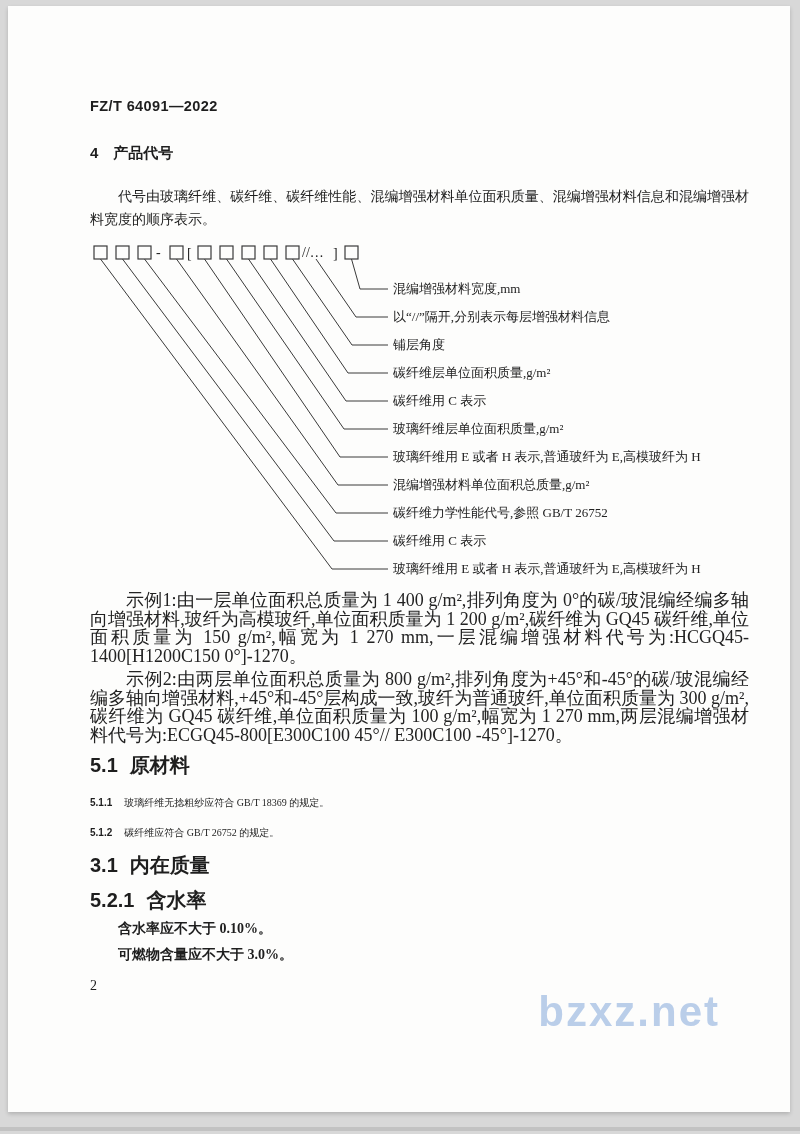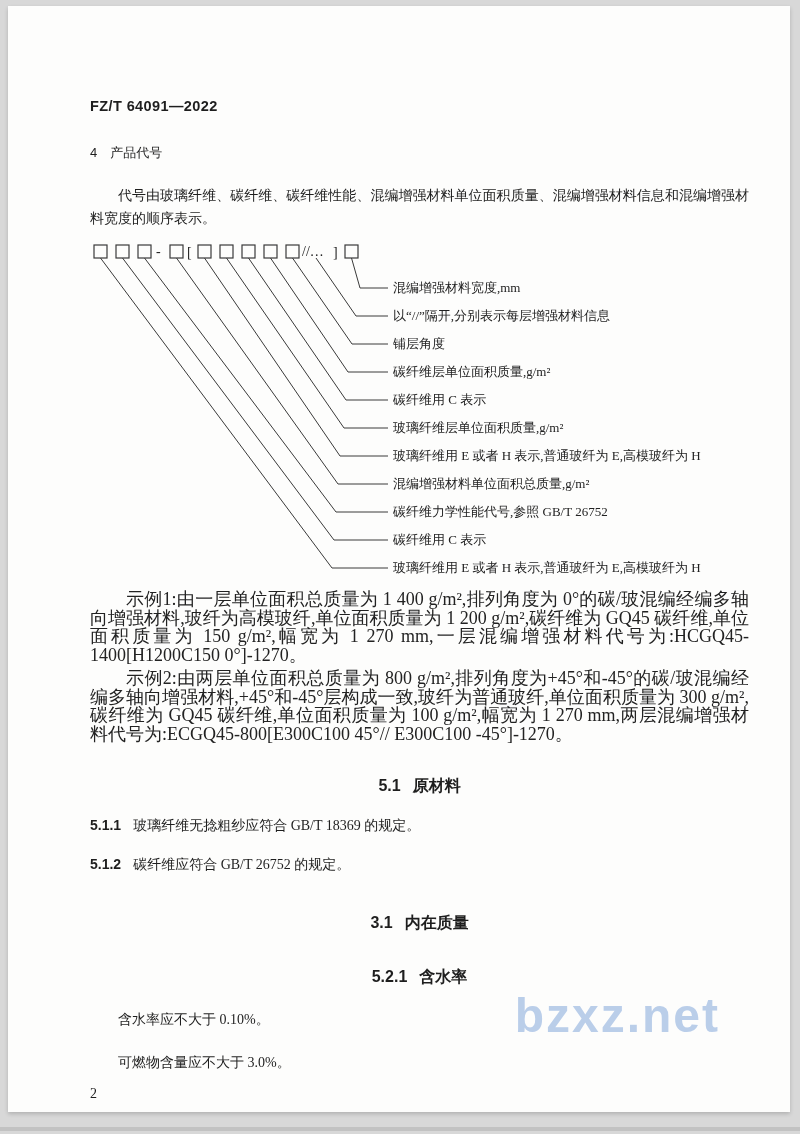--- a/index.html
+++ b/index.html
@@ -20,22 +20,22 @@
     box-shadow:0 2px 4px rgba(0,0,0,.18);
   }
   .doc-header {
     font-family:"Liberation Sans","DejaVu Sans",sans-serif;
     font-weight:700;
     font-size:14.5px;
     letter-spacing:.4px;
   }
   .sec-title {
     font-family:"Liberation Sans","DejaVu Sans",sans-serif;
-    font-weight:400;
-    font-size:13px;
+    font-weight:700;
+    font-size:15px;
   }
   .t4 { margin-top:30px; }
   .body-text { font-size:14px; line-height:23px; text-align:justify; }
   .indent { text-indent:2em; }
   .intro { margin-top:22px; }
   
   .diagram { position:relative; width:648px; height:342px; margin:12px 0 6px -2px; }
   .dsvg { position:absolute; top:0; left:0; }
   .dlabel {
     position:absolute; left:305px;
@@ -43,36 +43,36 @@
     white-space:nowrap; color:#222;
   }
   
   .example {
     font-size:18px; line-height:18.5px;
     text-indent:2em; text-align:justify;
     margin-top:5px; color:#222;
   }
   
   .t5 { margin-top:24px; }
-  .sub { margin-top:33px; font-size:16px;text-align:center; }
+  .sub { margin-top:8px; font-size:20px; }
   .sub .num, .clause .num {
     font-family:"Liberation Sans","DejaVu Sans",sans-serif;
     font-weight:700; margin-right:12px;
   }
   .sub .subtitle { font-family:"Liberation Sans","DejaVu Sans",sans-serif; font-weight:700; }
-  .clause { margin-top:13px; font-size:14px; line-height:30px; }
+  .clause { margin-top:13px; font-size:10px; line-height:22px; }
   .c512 { margin-top:8px; }
-  .plain { margin-top:20px; }
+  .plain { margin-top:3px;font-weight:bold; }
   .page-number { margin-top:12px; font-size:14px; }
   .watermark {
     position:absolute;
     top:982px; right:70px;
     font-family:"Liberation Sans","DejaVu Sans",sans-serif;
     font-weight:700;
-    font-size:48px;
+    font-size:42px;
     letter-spacing:2px;
     color:#b3c9e8;
     opacity:.9;
     pointer-events:none;
   }
   .scan-bottom {
     position:absolute; left:0; right:0; bottom:3px;
     height:4px; background:#c2c2c2;
   }
 </style>

